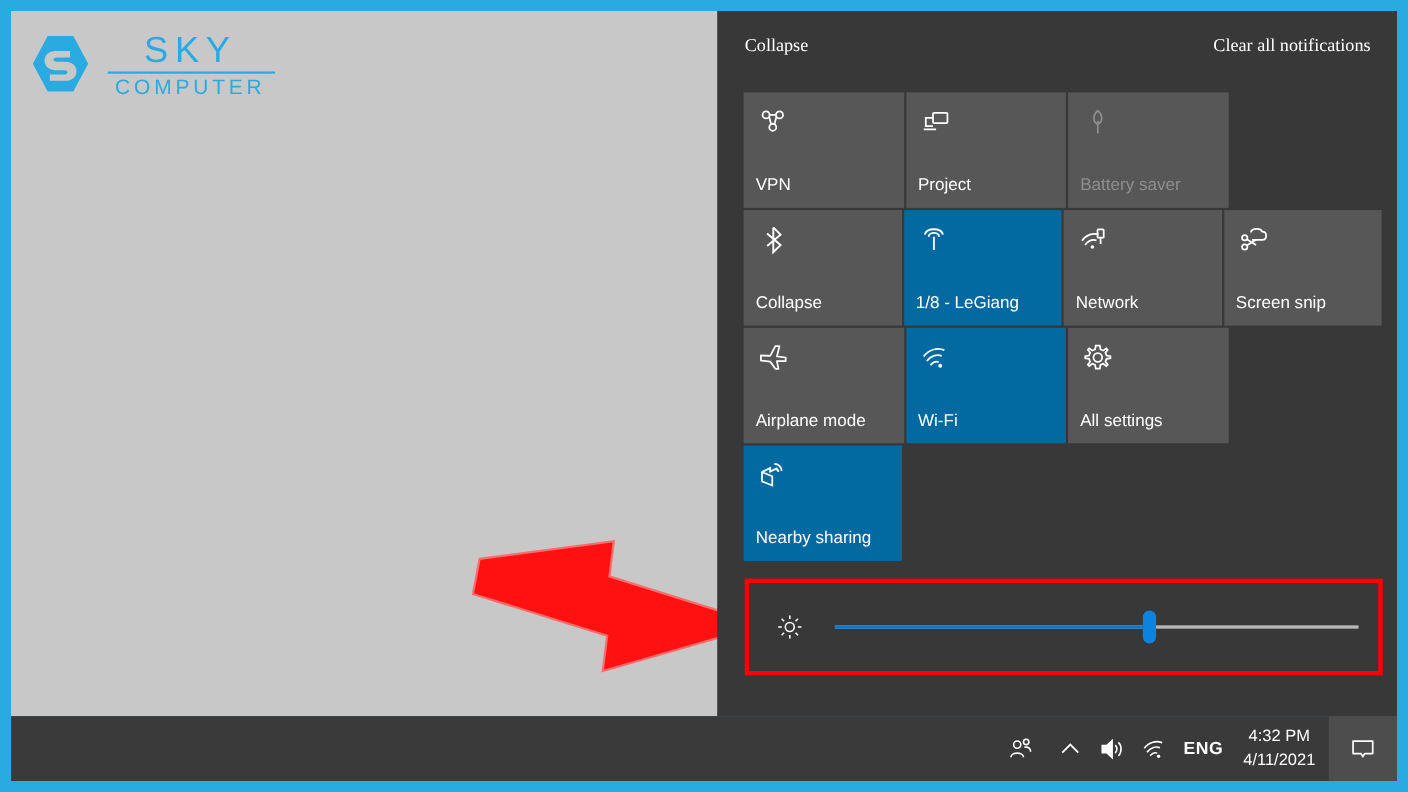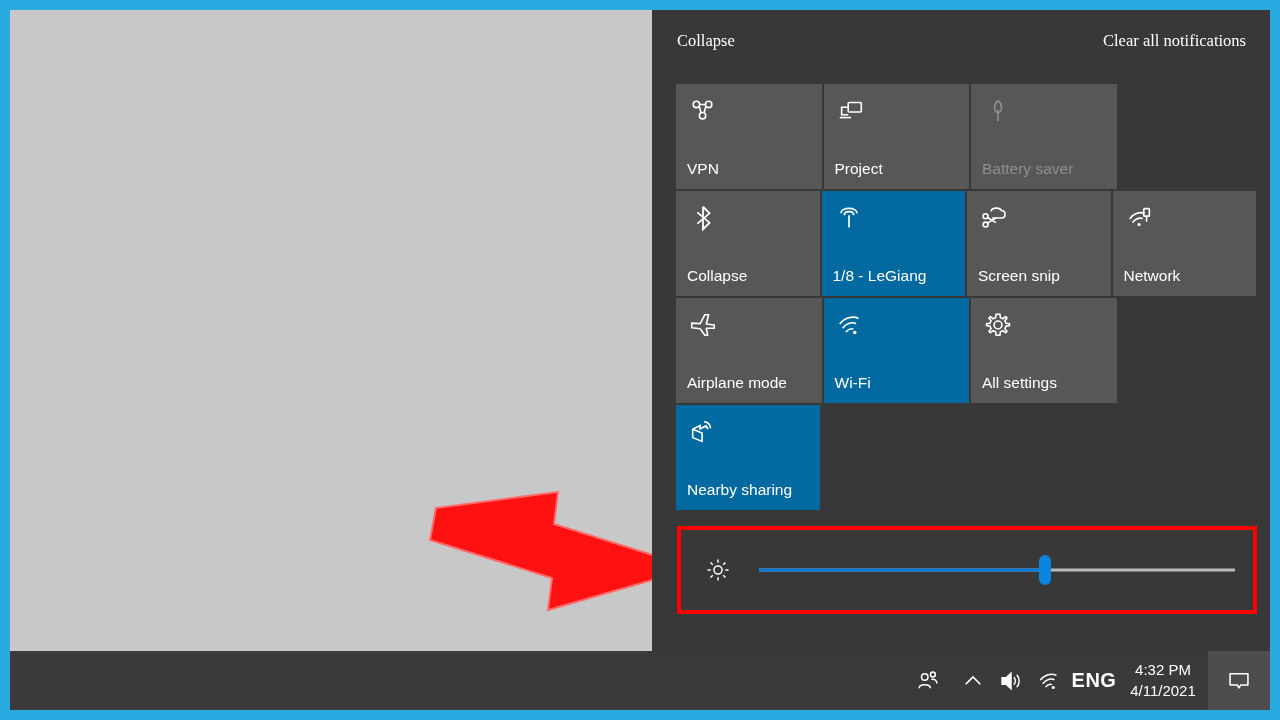--- a/index.html
+++ b/index.html
@@ -168,21 +168,21 @@
   }
   .tray-item {
     display: flex; align-items: center; justify-content: center;
     height: 100%;
     color: #ffffff;
   }
   #tray-people { width: 52px; }
   #tray-chevron { width: 38px; }
   #tray-volume { width: 38px; }
   #tray-wifi { width: 40px; }
-  #tray-lang { width: 48px; font-size: 20px; font-weight: bold; letter-spacing: .5px;}
+  #tray-lang { width: 48px; font-size: 16px; font-weight: bold; letter-spacing: .5px;}
   #tray-clock {
     width: 90px;
     flex-direction: column;
     justify-content: center;
     font-size: 15px;
     line-height: 1.35;
     text-align: center;
   }
   #tray-action-center {
     width: 62px;
@@ -190,20 +190,31 @@
   }
   .tray-icon { width: 26px; height: 26px; color: #fff; }
 </style>
 </head>
 <body>
 
 <div id="screen">
 
   <div id="desktop">
 
+    <div id="logo">
+      <svg id="logo-mark" viewBox="0 0 64 64">
+        <path d="M20 6 L44 6 L58 32 L44 58 L20 58 L6 32 Z" fill="#29ABE2"></path>
+        <path d="M41 20 L27 20 C21 20 17 24 17 29 C17 34 21 38 27 38 L36 38 C37.6 38 38.6 39 38.6 40 C38.6 41 37.6 42 36 42 L22 42 L22 48 L37 48 C43 48 47 44 47 39 C47 34 43 30 37 30 L28 30 C26.4 30 25.4 29 25.4 28 C25.4 27 26.4 26 28 26 L41 26 Z" fill="#c8c8c8"></path>
+      </svg>
+      <div id="logo-text">
+        <div id="logo-sky">SKY</div>
+        <div id="logo-rule"></div>
+        <div id="logo-computer">COMPUTER</div>
+      </div>
+    </div>
 
     <svg id="arrow" viewBox="0 0 270 135">
       <path d="M8 28 L130 12 L126 44 L266 88 L120 130 L124 98 L2 60 Z" fill="#ff1111" stroke="#ff6b6b" stroke-width="2"></path>
     </svg>
   </div>
 
   <div id="action-center">
 
     <div id="ac-header">
       <span>Collapse</span>
@@ -249,36 +260,36 @@
         <div class="tile on">
           <svg class="icon" viewBox="0 0 32 32" fill="none" stroke="currentColor" stroke-width="1.8">
             <path d="M16 13 L16 26"></path>
             <path d="M11 13 C11 8 21 8 21 13"></path>
             <path d="M7.5 11 C7 4 25 4 24.5 11"></path>
           </svg>
           <div class="label">1/8 - LeGiang</div>
         </div>
         <div class="tile">
           <svg class="icon" viewBox="0 0 32 32" fill="none" stroke="currentColor" stroke-width="1.7">
-            <path d="M13 9 C13 5 22 4 24 8 C29 8 29 16 24 16 L14 16"></path>
-            <circle cx="7" cy="14" r="2.6"></circle>
-              <circle cx="7" cy="23" r="2.6"></circle>
-            <path d="M9 15.5 L18 21 M9 21.5 L18 16"></path>
-          </svg>
-          <div class="label">Screen snip</div>
-        </div>
-        <div class="tile">
-          <svg class="icon" viewBox="0 0 32 32" fill="none" stroke="currentColor" stroke-width="1.7">
             <path d="M5 17 C9 11 16 9 21 11"></path>
             <path d="M8 21 C11 17 15 15.5 19 16.5"></path>
             <circle cx="15" cy="23" r="1.7" fill="currentColor" stroke="none"></circle>
             <rect x="20" y="6" width="6" height="8" rx="0.8"></rect>
             <path d="M23 14 L23 20"></path>
           </svg>
           <div class="label">Network</div>
+        </div>
+        <div class="tile">
+          <svg class="icon" viewBox="0 0 32 32" fill="none" stroke="currentColor" stroke-width="1.7">
+            <path d="M13 9 C13 5 22 4 24 8 C29 8 29 16 24 16 L14 16"></path>
+            <circle cx="7" cy="14" r="2.6"></circle>
+              <circle cx="7" cy="23" r="2.6"></circle>
+            <path d="M9 15.5 L18 21 M9 21.5 L18 16"></path>
+          </svg>
+          <div class="label">Screen snip</div>
         </div>
       </div>
 
       <div class="tile-row">
         <div class="tile">
           <svg class="icon" viewBox="0 0 32 32" fill="none" stroke="currentColor" stroke-width="1.7" stroke-linejoin="round">
             <path d="M4 19 L4 14 L13 14.5 L18 5 L22 5 L19.5 15 L28 16 L28 19.5 L19.5 19.5 L21 27 L18 27 L13 20 Z"></path>
           </svg>
           <div class="label">Airplane mode</div>
         </div>

